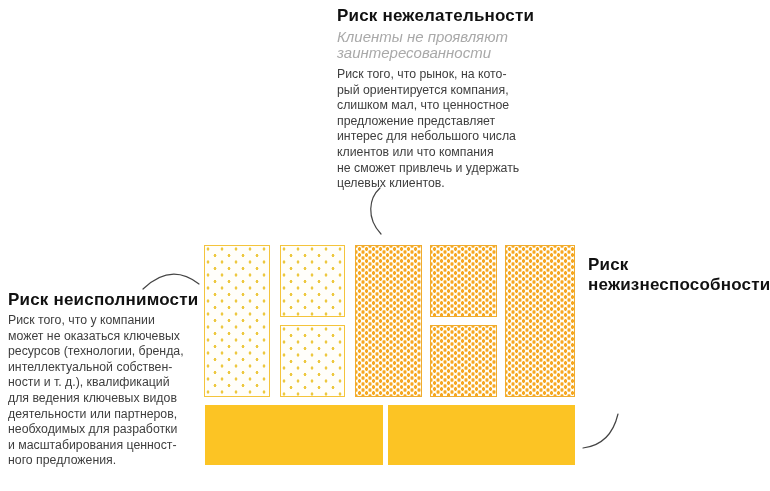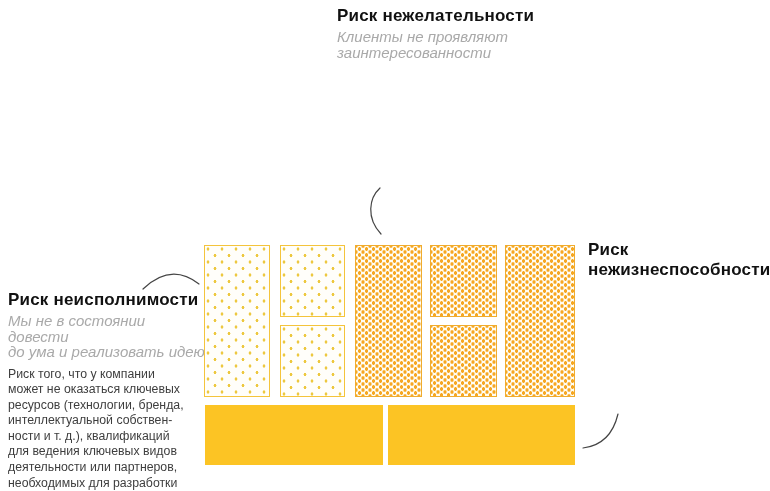--- a/index.html
+++ b/index.html
@@ -29,21 +29,21 @@
     margin-bottom: 7px;
   }
   .note .body {
     font-size: 12.3px;
     color: var(--body-text, #3e3e3e);
     line-height: 15.6px;
     white-space: pre-line;
   }
   .note-top   { left: 337px; top: 6px;   width: 228px; }
   .note-left  { left: 8px;   top: 290px; width: 198px; }
-  .note-right { left: 588px; top: 240px; width: 182px; }
+  .note-right { left: 588px; top: 255px; width: 182px; }
 
   .canvas {
     position: absolute;
     left: 204px; top: 245px;
     width: 371px; height: 220px;
   }
   .block { position: absolute; }
   .sparse {
     border: 1px solid var(--sparse-border, #f4c43c);
     background-color: #fffefa;
@@ -89,26 +89,32 @@
 </style>
 </head>
 <body>
 
 <div class="stage">
 
   <section class="note note-top">
     <h3>Риск нежелательности</h3>
     <p class="sub">Клиенты не проявляют
 заинтересованности</p>
+    <p class="body">Риск того, что рынок, на кото-
+рый ориентируется компания,
+слишком мал, что ценностное
+предложение представляет
+интерес для небольшого числа
+клиентов или что компания
+не сможет привлечь и удержать
+целевых клиентов.</p>
   </section>
 
   <section class="note note-left">
     <h3>Риск неисполнимости</h3>
-    <p class="sub">Мы не в состоянии довести
-до ума и реализовать идею</p>
     <p class="body">Риск того, что у компании
 может не оказаться ключевых
 ресурсов (технологии, бренда,
 интеллектуальной собствен-
 ности и т. д.), квалификаций
 для ведения ключевых видов
 деятельности или партнеров,
 необходимых для разработки
 и масштабирования ценност-
 ного предложения.</p>

